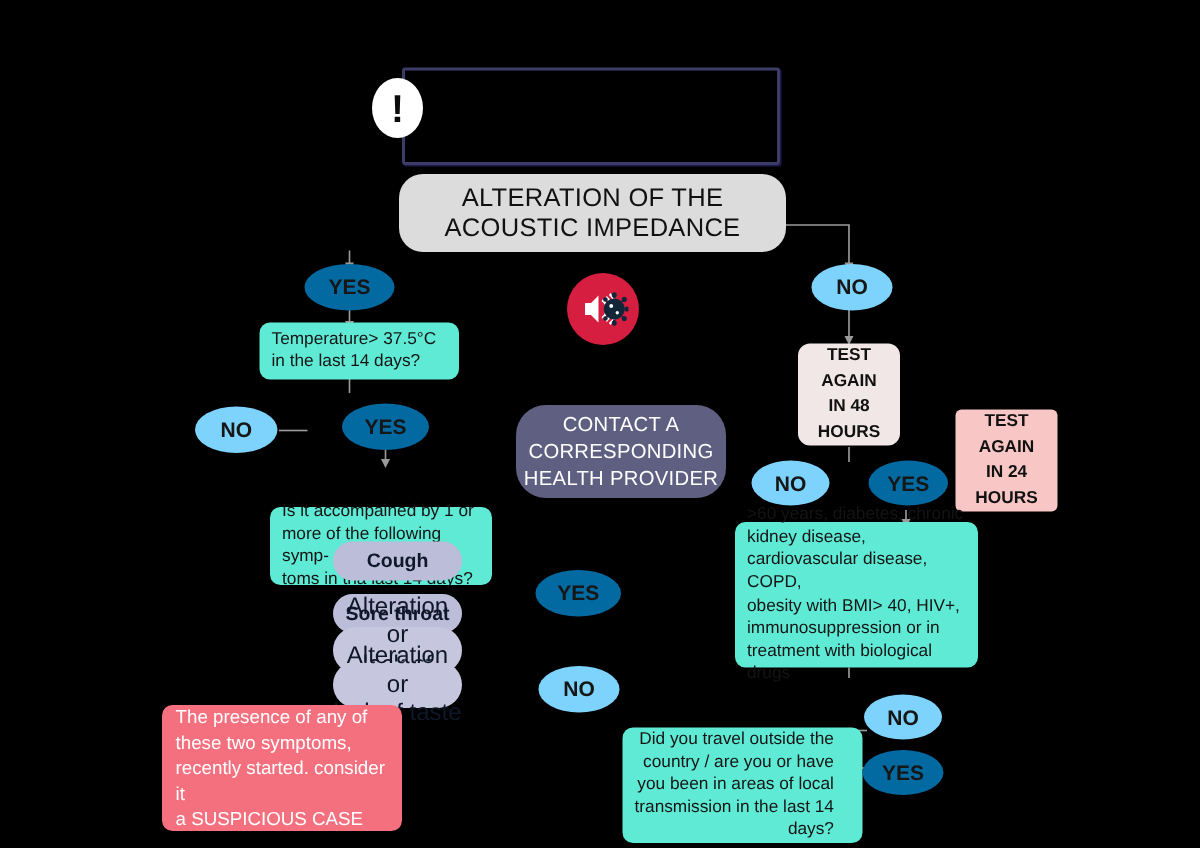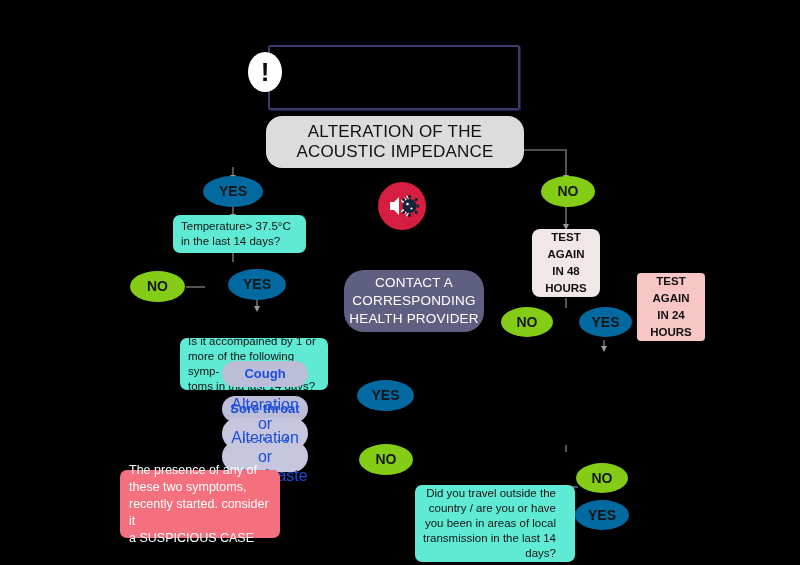--- a/index.html
+++ b/index.html
@@ -58,26 +58,26 @@
   }
 
   
   .ellipse{
     border-radius:50%;
     font-size:14px;
     font-weight:600;
     color:#161616;
   }
   .yes{ background:#0369a1; }
-  .no{  background:#84cc16; }
+  .no{  background:#7dd3fc; }
 
   
   .chip{
     background:#bcbdd8;
-    color:#1d4ed8;
+    color:#0f172a;
     border-radius:18px;
     font-size:13px;
     font-weight:700;
   }
   .chip.small{
     font-size:16px;
     font-weight:400;
     background:#c6c6de;
     line-height:1.2;
   }
@@ -244,21 +244,21 @@
   <div class="node chip" style="left:222px;top:361px;width:86px;height:26px;">Cough</div>
 
   <div class="node chip" style="left:222px;top:396px;width:86px;height:26px;">Sore throat</div>
 
   <div class="node chip small" style="left:222px;top:418px;width:86px;height:31px;">Alteration or
 lack of smell</div>
 
   <div class="node chip small" style="left:222px;top:441px;width:86px;height:31px;">Alteration or
 lack of taste</div>
 
-  <div class="node suspicious" style="left:120px;top:470px;width:160px;height:68px;">The presence of any of
+  <div class="node suspicious" style="left:108px;top:470px;width:160px;height:84px;">The presence of any of
 these two symptoms,
 recently started. consider it
 a SUSPICIOUS CASE</div>
 
   <div class="node contact-box" style="left:344px;top:270px;width:140px;height:62px;">CONTACT A
 CORRESPONDING
 HEALTH PROVIDER</div>
 
   <div class="node ellipse yes" style="left:357px;top:380px;width:57px;height:31px;">YES</div>
 
@@ -271,20 +271,26 @@
 HOURS</div>
 
   <div class="node ellipse no" style="left:501px;top:307px;width:52px;height:30px;">NO</div>
 
   <div class="node ellipse yes" style="left:579px;top:307px;width:53px;height:30px;">YES</div>
 
   <div class="node test24" style="left:637px;top:273px;width:68px;height:68px;">TEST AGAIN
 IN 24
 HOURS</div>
 
+  <div class="node qbox" style="left:490px;top:348px;width:162px;height:97px;">&gt;60 years, diabetes, chronic
+kidney disease,
+cardiovascular disease, COPD,
+obesity with BMI&gt; 40, HIV+,
+immunosuppression or in
+treatment with biological drugs</div>
 
   <div class="node qbox" style="left:415px;top:485px;width:160px;height:77px;text-align:right;">Did you travel outside the
 country / are you or have
 you been in areas of local
 transmission in the last 14
 days?</div>
 
   <div class="node ellipse no" style="left:576px;top:463px;width:52px;height:30px;">NO</div>
 
   <div class="node ellipse yes" style="left:575px;top:500px;width:54px;height:30px;">YES</div>

